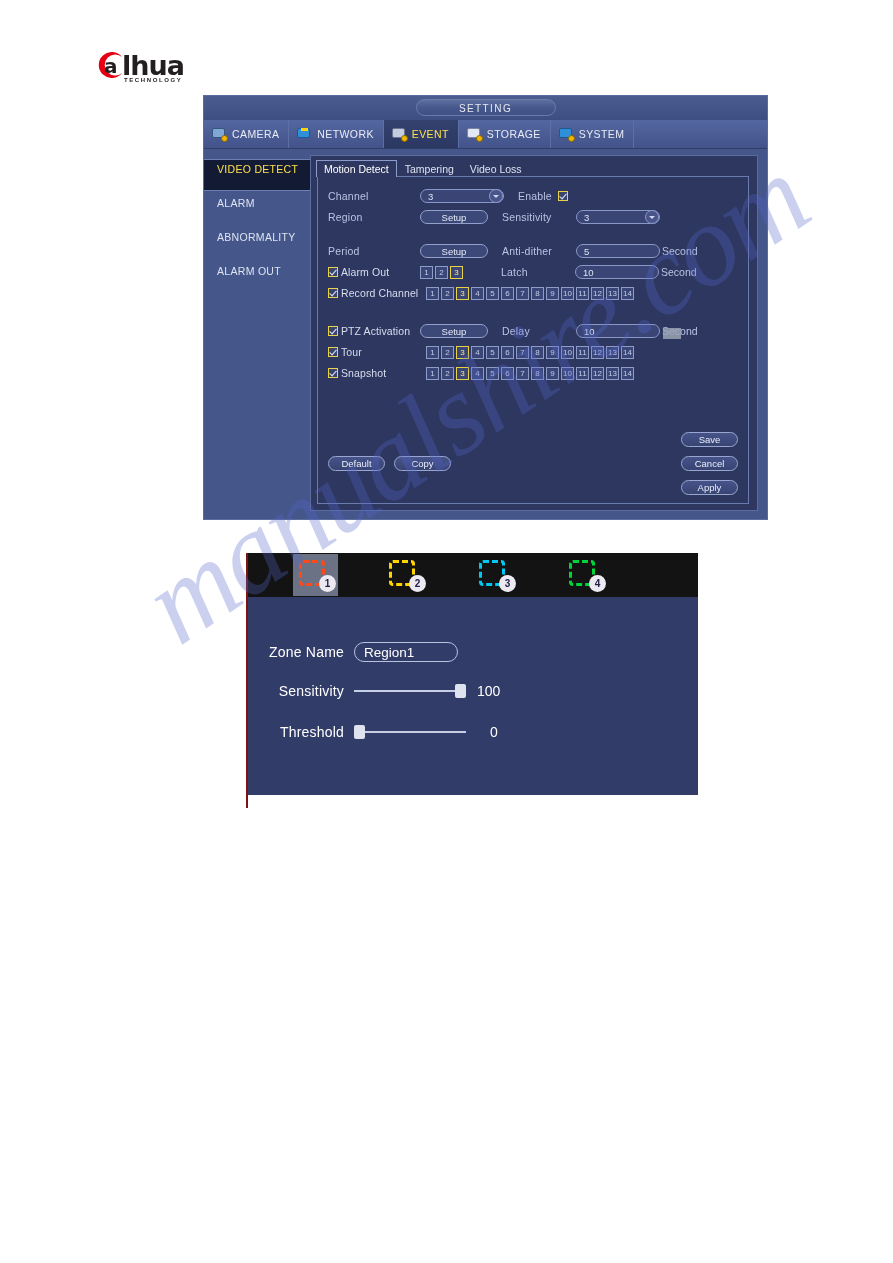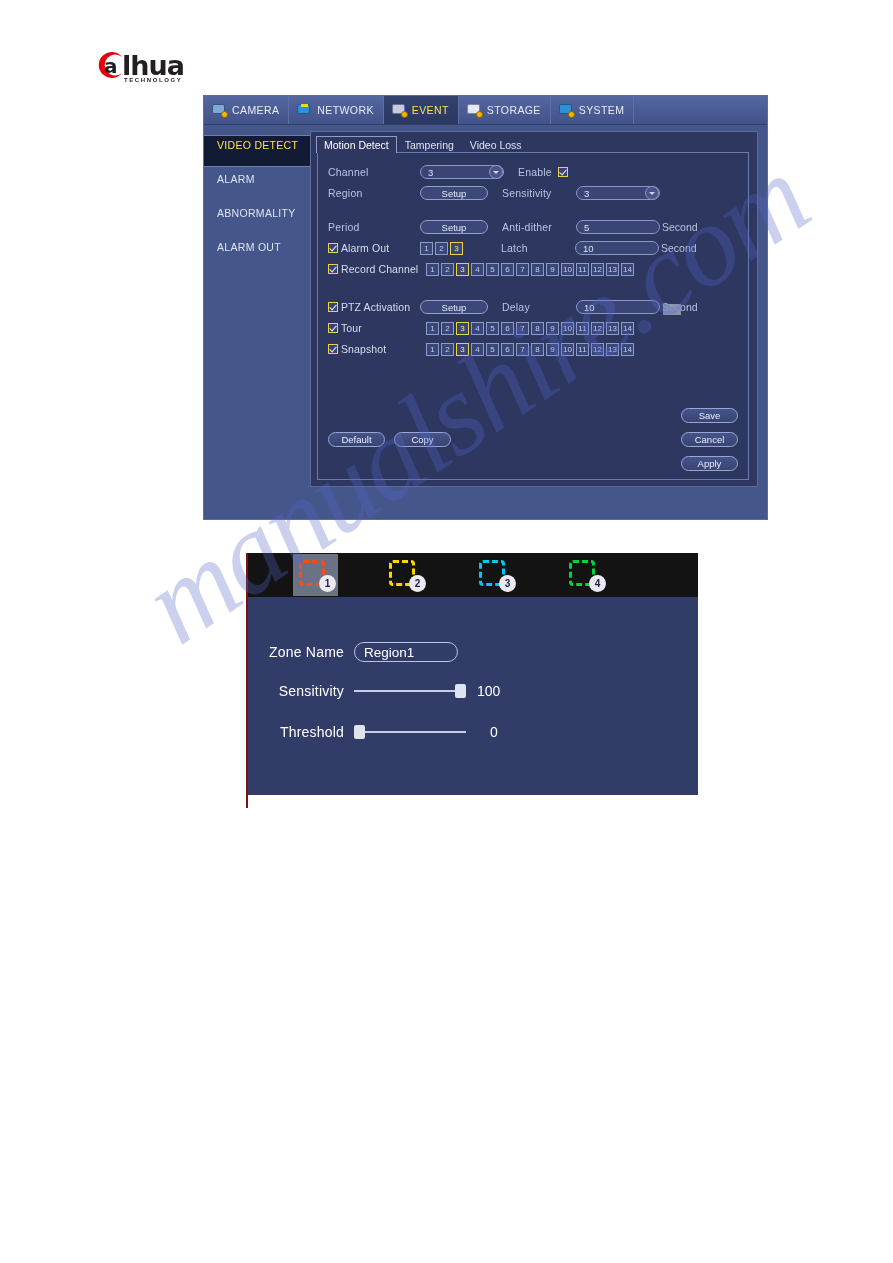--- a/index.html
+++ b/index.html
@@ -496,20 +496,23 @@
   <svg class="lg-a" viewBox="0 0 28 26">
     <path d="M26 5 A13 13 0 1 0 26 21 A10.5 10.5 0 1 1 26 5 Z" fill="#e60012"></path>
     <text x="8" y="21" font-family="DejaVu Sans, sans-serif" font-size="20" font-weight="bold" fill="#231f20">a</text>
   </svg>
   <div class="lg-word">lhua</div>
   <div class="lg-tech">TECHNOLOGY</div>
 </div>
 
 <div class="setting-window">
 
+  <div class="title-bar">
+    <div class="title-pill">SETTING</div>
+  </div>
 
   <div class="top-tabs">
     <div class="top-tab">
       <span class="tab-ico">
         <span class="body" style="background:#7fa8d4;border:1px solid #33577f;"></span>
         <span class="gear"></span>
       </span>
       <span>CAMERA</span>
     </div>
     <div class="top-tab">

